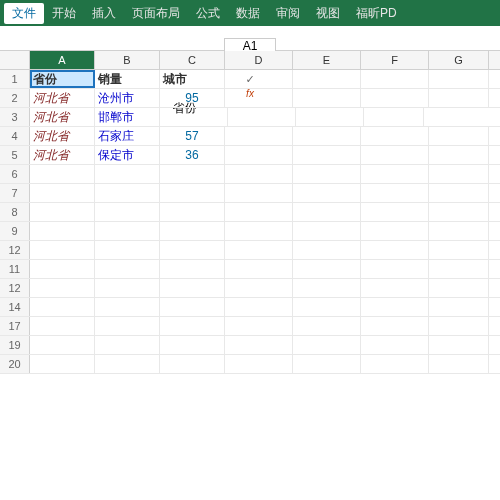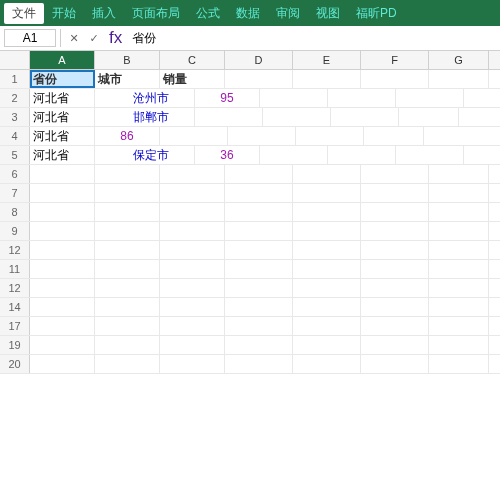--- a/index.html
+++ b/index.html
@@ -1,44 +1,44 @@
 <!DOCTYPE html>
 <html><head>
   <meta charset="utf-8">
   <style>
     * { margin: 0; padding: 0; box-sizing: border-box; }
     body { font-family: 'Microsoft YaHei', SimSun, Arial, sans-serif; font-size: 12px; background: #fff; width: 500px; height: 500px; overflow: hidden; }
     #menu-bar { background: #217346; display: flex; align-items: center; height: 26px; padding: 0 4px; }
-    .menu-item { color: #5eead4; font-size: 12px; padding: 2px 8px; cursor: pointer; border-radius: 2px; }
-    .menu-item.active { background: #fff; color: #404040; }
+    .menu-item { color: #e5e5e5; font-size: 12px; padding: 2px 8px; cursor: pointer; border-radius: 2px; }
+    .menu-item.active { background: #fff; color: #0369a1; }
 
     
-    #formula-bar { display: flex; align-items: center; height: 24px; border-bottom: 1px solid #d0d0d0; background: #fff; padding: 12px 4px; gap: 2px; }
+    #formula-bar { display: flex; align-items: center; height: 24px; border-bottom: 1px solid #d0d0d0; background: #fff; padding: 12px 4px; gap: 2px; flex-direction: column; }
     #cell-ref { width: 52px; border: 1px solid #ccc; height: 18px; font-size: 12px; padding: 0 4px; text-align: center; }
     #formula-divider { width: 1px; height: 18px; background: #ccc; margin: 0 2px; }
     .formula-btn { width: 18px; height: 18px; border: none; background: none; cursor: pointer; font-size: 11px; color: #666; display: flex; align-items: center; justify-content: center; }
-    #fx-label { font-size: 17px; color: #4c1d95; padding: 0 4px; }
+    #fx-label { font-size: 10px; color: #c2410c; font-style: italic; padding: 0 4px; }
     #formula-input { flex: 1; border: none; outline: none; font-size: 12px; padding: 0 4px; }
 
     
     #spreadsheet { display: flex; flex-direction: column; overflow: hidden; }
     #col-headers { display: flex; border-bottom: 1px solid #d0d0d0; background: #f5f5f5; }
     .corner-cell { width: 30px; min-width: 30px; height: 18px; border-right: 1px solid #d0d0d0; background: #f5f5f5; }
     .col-header { height: 18px; border-right: 1px solid #d0d0d0; text-align: center; font-size: 11px; color: #333; display: flex; align-items: center; justify-content: center; background: #f5f5f5; cursor: pointer; }
     .col-header.selected { background: #217346; color: #fff; }
 
     #rows-area { overflow-y: auto; overflow-x: hidden; }
     .sheet-row { display: flex; border-bottom: 1px solid #e8e8e8; }
     .row-header { width: 30px; min-width: 30px; height: 18px; border-right: 1px solid #d0d0d0; text-align: center; font-size: 11px; color: #666; display: flex; align-items: center; justify-content: center; background: #f5f5f5; cursor: pointer; }
     .cell { height: 18px; border-right: 1px solid #e8e8e8; font-size: 12px; padding: 0 3px; display: flex; align-items: center; overflow: hidden; cursor: cell; }
     .cell.selected { background: #cce8ff; outline: 2px solid #1e73be; outline-offset: -2px; }
     .cell.header-cell { font-weight: bold; color: #333; }
-    .cell.data-province { color: #000000; }
-    .cell.data-city { color: #00c; margin-left: 35px; }
-    .cell.data-number { color: #a21caf; justify-content: center; }
+    .cell.data-province { color: #7f1d1d; font-style: italic; }
+    .cell.data-city { color: #00c; }
+    .cell.data-number { color: #0369a1; justify-content: center; }
 
     
     .col-a { width: 65px; min-width: 65px; }
     .col-b { width: 65px; min-width: 65px; }
     .col-c { width: 65px; min-width: 65px; }
     .col-d { width: 68px; min-width: 68px; }
     .col-e { width: 68px; min-width: 68px; }
     .col-f { width: 68px; min-width: 68px; }
     .col-g { width: 60px; min-width: 60px; }
   </style>
@@ -76,22 +76,22 @@
     <div class="col-header col-d">D</div>
     <div class="col-header col-e">E</div>
     <div class="col-header col-f">F</div>
     <div class="col-header col-g">G</div>
   </div>
 
   <div id="rows-area">
       <div class="sheet-row">
         <div class="row-header">1</div>
         <div class="cell col-a header-cell selected">省份</div>
+        <div class="cell col-c header-cell">销量</div>
         <div class="cell col-b header-cell">城市</div>
-        <div class="cell col-c header-cell">销量</div>
         <div class="cell col-d header-cell"></div>
         <div class="cell col-e header-cell"></div>
         <div class="cell col-f header-cell"></div>
         <div class="cell col-g header-cell"></div>
       </div>
       <div class="sheet-row">
         <div class="row-header">2</div>
         <div class="cell col-a data-province">河北省</div>
         <div class="cell col-b data-city">沧州市</div>
         <div class="cell col-c data-number">95</div>
@@ -105,21 +105,22 @@
         <div class="cell col-a data-province">河北省</div>
         <div class="cell col-b data-city">邯郸市</div>
         <div class="cell col-d"></div>
         <div class="cell col-e"></div>
         <div class="cell col-f"></div>
         <div class="cell col-g"></div>
       </div>
       <div class="sheet-row">
         <div class="row-header">4</div>
         <div class="cell col-a data-province">河北省</div>
-        <div class="cell col-c data-number">86</div>
+        <div class="cell col-b data-city">石家庄</div>
+        <div class="cell col-c data-number">57</div>
         <div class="cell col-d"></div>
         <div class="cell col-e"></div>
         <div class="cell col-f"></div>
         <div class="cell col-g"></div>
       </div>
       <div class="sheet-row">
         <div class="row-header">5</div>
         <div class="cell col-a data-province">河北省</div>
         <div class="cell col-b data-city">保定市</div>
         <div class="cell col-c data-number">36</div>

